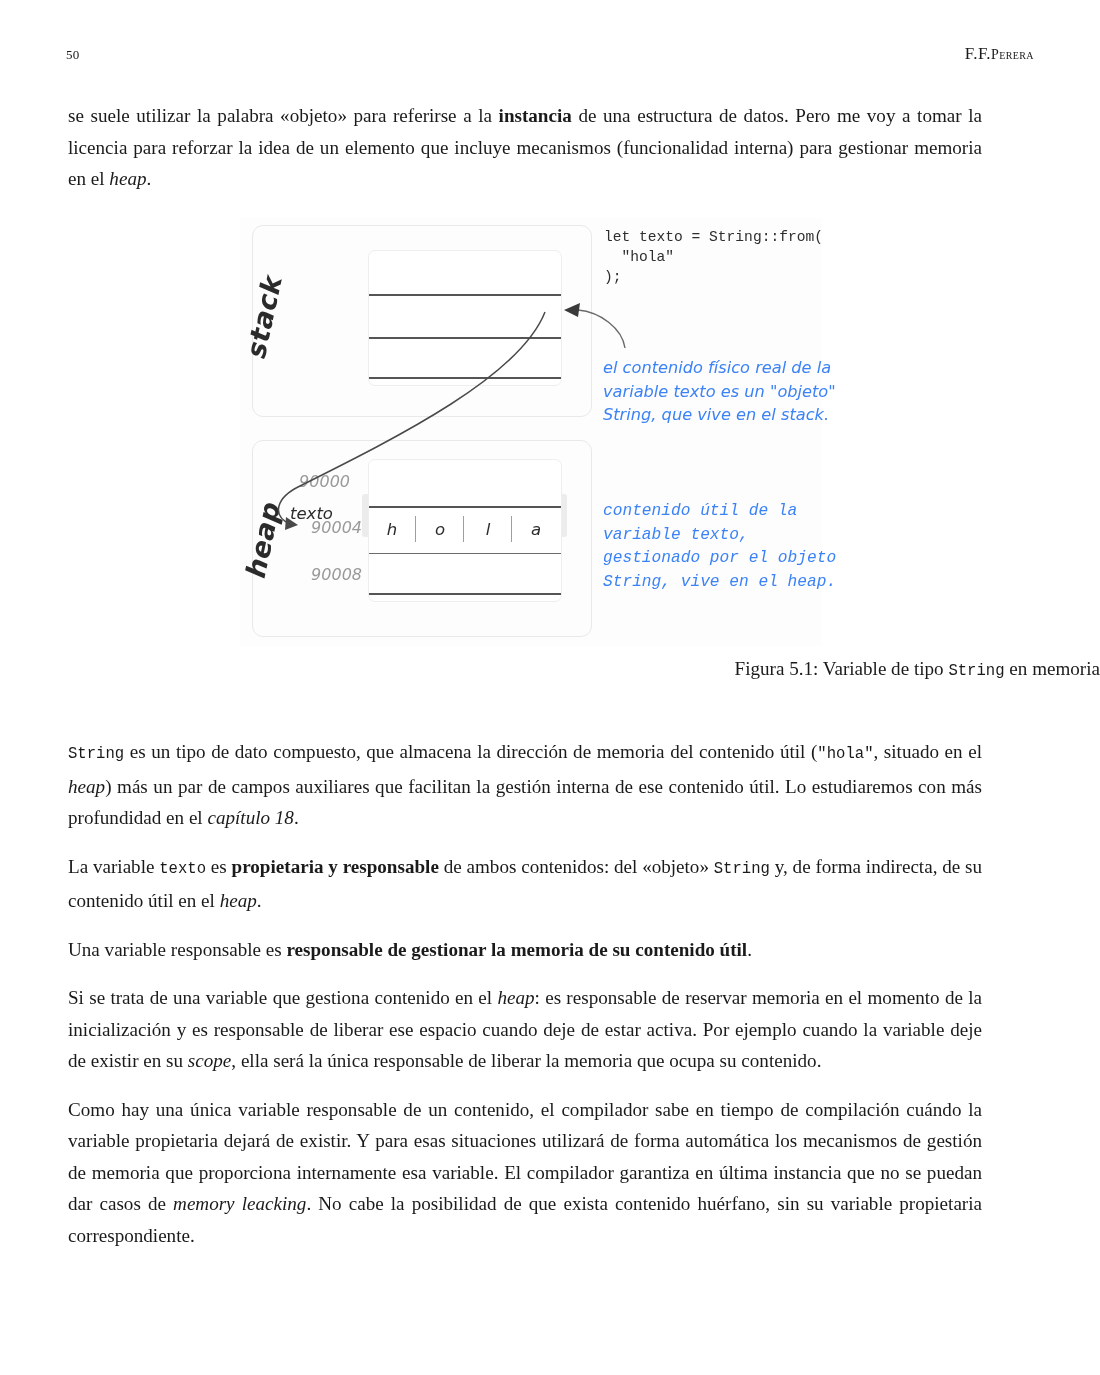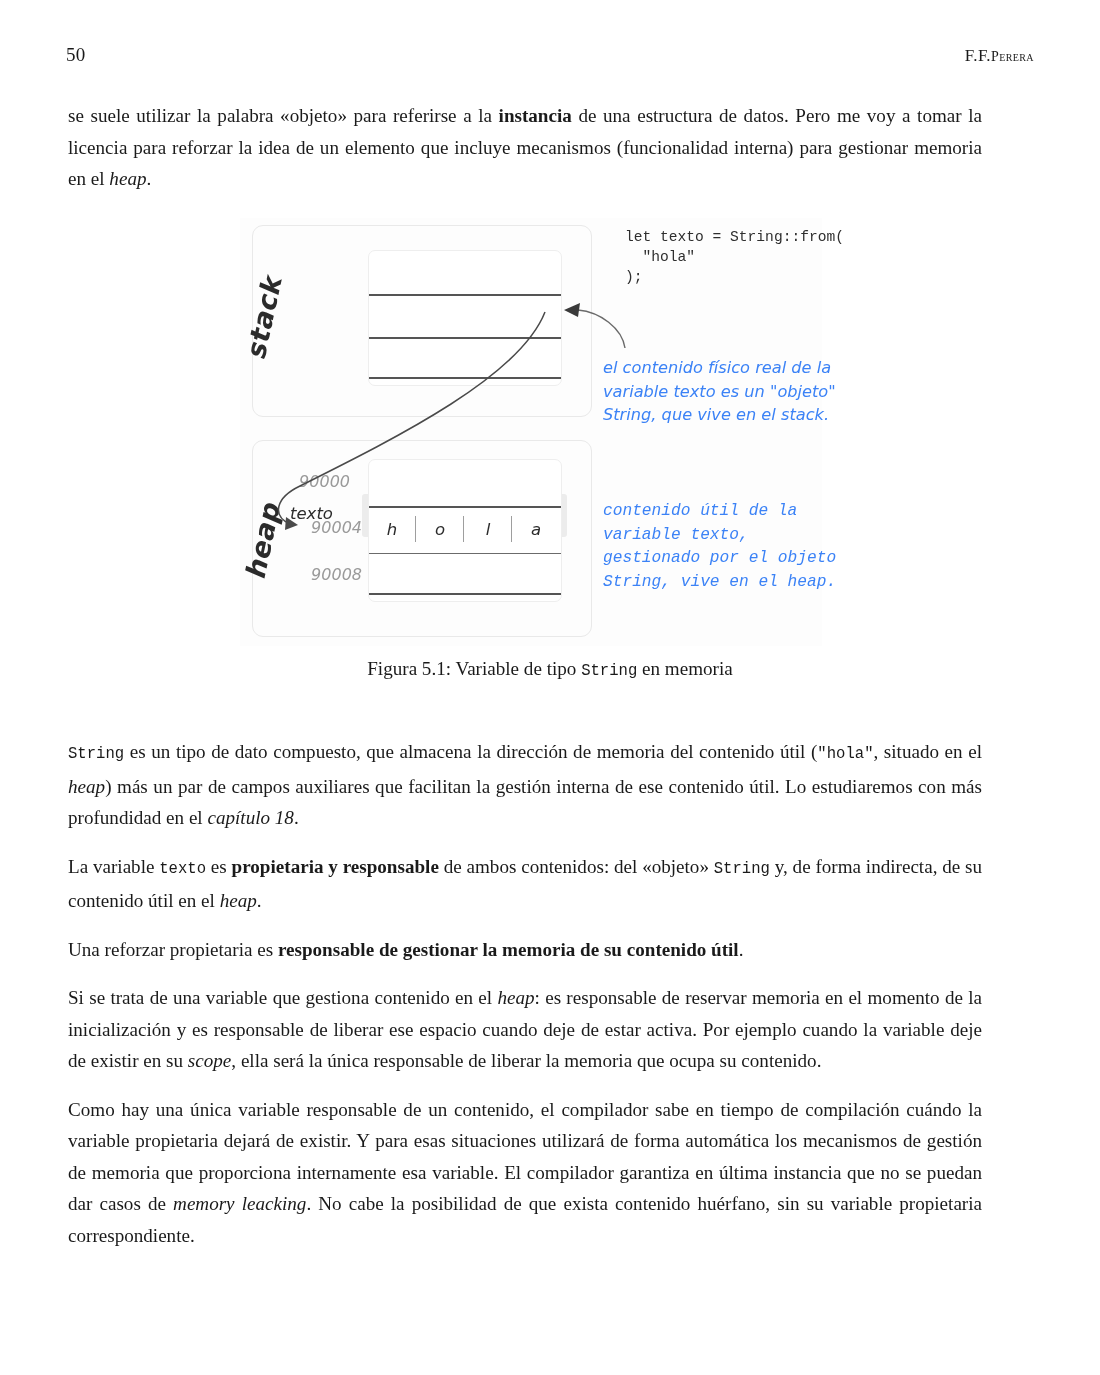--- a/index.html
+++ b/index.html
@@ -22,21 +22,21 @@
     top: 44px;
     left: 66px;
     right: 66px;
     height: 26px;
     display: flex;
     align-items: baseline;
     justify-content: space-between;
   }
   .folio {
     font-family: "Liberation Serif", serif;
-    font-size: 19px;
+    font-size: 13px;
     letter-spacing: 0.3px;
   }
   .author {
     font-family: "Liberation Serif", serif;
     font-size: 17px;
     letter-spacing: 0.4px;
   }
   .author .sc {
     font-size: 14px;
   }
@@ -174,37 +174,36 @@
     background: #9e9e9e;
   }
 
   .code-note {
     position: absolute;
     font-family: "Liberation Mono", monospace;
     font-size: 14.6px;
     line-height: 20px;
     color: #2e2e2e;
     white-space: pre;
-    margin-left: 21px;
   }
   .hand-note {
     position: absolute;
     font-family: "DejaVu Sans", sans-serif;
     font-style: italic;
     font-size: 16.2px;
     line-height: 23.5px;
     color: #3b82f6;
     width: 240px;
   }
 
   #fig-caption {
     position: absolute;
     left: 0; top: 452px;
     width: 1100px;
-    text-align: center;
+    text-align: right;
     font-size: 19.1px;
     font-family: "Liberation Serif", serif;
   }
   #fig-caption .mono { font-size: 15.6px; }
 
   svg.overlay {
     position: absolute;
     left: 0; top: 0;
     width: 1100px; height: 490px;
     pointer-events: none;
@@ -295,19 +294,19 @@
   <div id="fig-caption"><span>Figura 5.1: Variable de tipo </span><span class="mono">String</span><span> en memoria</span></div>
 </div>
 
 <div class="col" style="top: 736px;">
 
   <p class="body"><span class="mono">String</span><span> es un tipo de dato compuesto, que almacena la dirección de memoria del contenido útil (</span><span class="mono">"hola"</span><span>, situado en el </span><span class="it">heap</span><span>) más un par de campos auxiliares que facilitan la gestión interna de ese contenido útil. Lo estudiaremos con más profundidad en el </span><span class="it">capítulo  18</span><span>.</span></p>
 
   <p class="body"><span>La variable </span><span class="mono">texto</span><span> es </span><span class="bd">propietaria y responsable</span><span> de ambos contenidos: del «objeto» </span><span class="mono">String</span><span> y, de forma indirecta, de su contenido útil en el </span><span class="it">heap</span><span>.</span></p>
 
 
-  <p class="body"><span>Una reforzar propietaria es </span><span class="bd">responsable de gestionar la memoria de su contenido útil</span><span>.</span></p>
+  <p class="body"><span>Una variable responsable es </span><span class="bd">responsable de gestionar la memoria de su contenido útil</span><span>.</span></p>
 
   <p class="body"><span>Si se trata de una variable que gestiona contenido en el </span><span class="it">heap</span><span>: es responsable de reservar memoria en el momento de la inicialización y es responsable de liberar ese espacio cuando deje de estar activa. Por ejemplo cuando la variable deje de existir en su </span><span class="it">scope</span><span>, ella será la única responsable de liberar la memoria que ocupa su contenido.</span></p>
 
   <p class="body"><span>Como hay una única variable responsable de un contenido, el compilador sabe en tiempo de compilación cuándo la variable propietaria dejará de existir. Y para esas situaciones utilizará de forma automática los mecanismos de gestión de memoria que proporciona internamente esa variable. El compilador garantiza en última instancia que no se puedan dar casos de </span><span class="it">memory leacking</span><span>. No cabe la posibilidad de que exista contenido huérfano, sin su variable propietaria correspondiente.</span></p>
 
 </div>
 
 </body></html>

